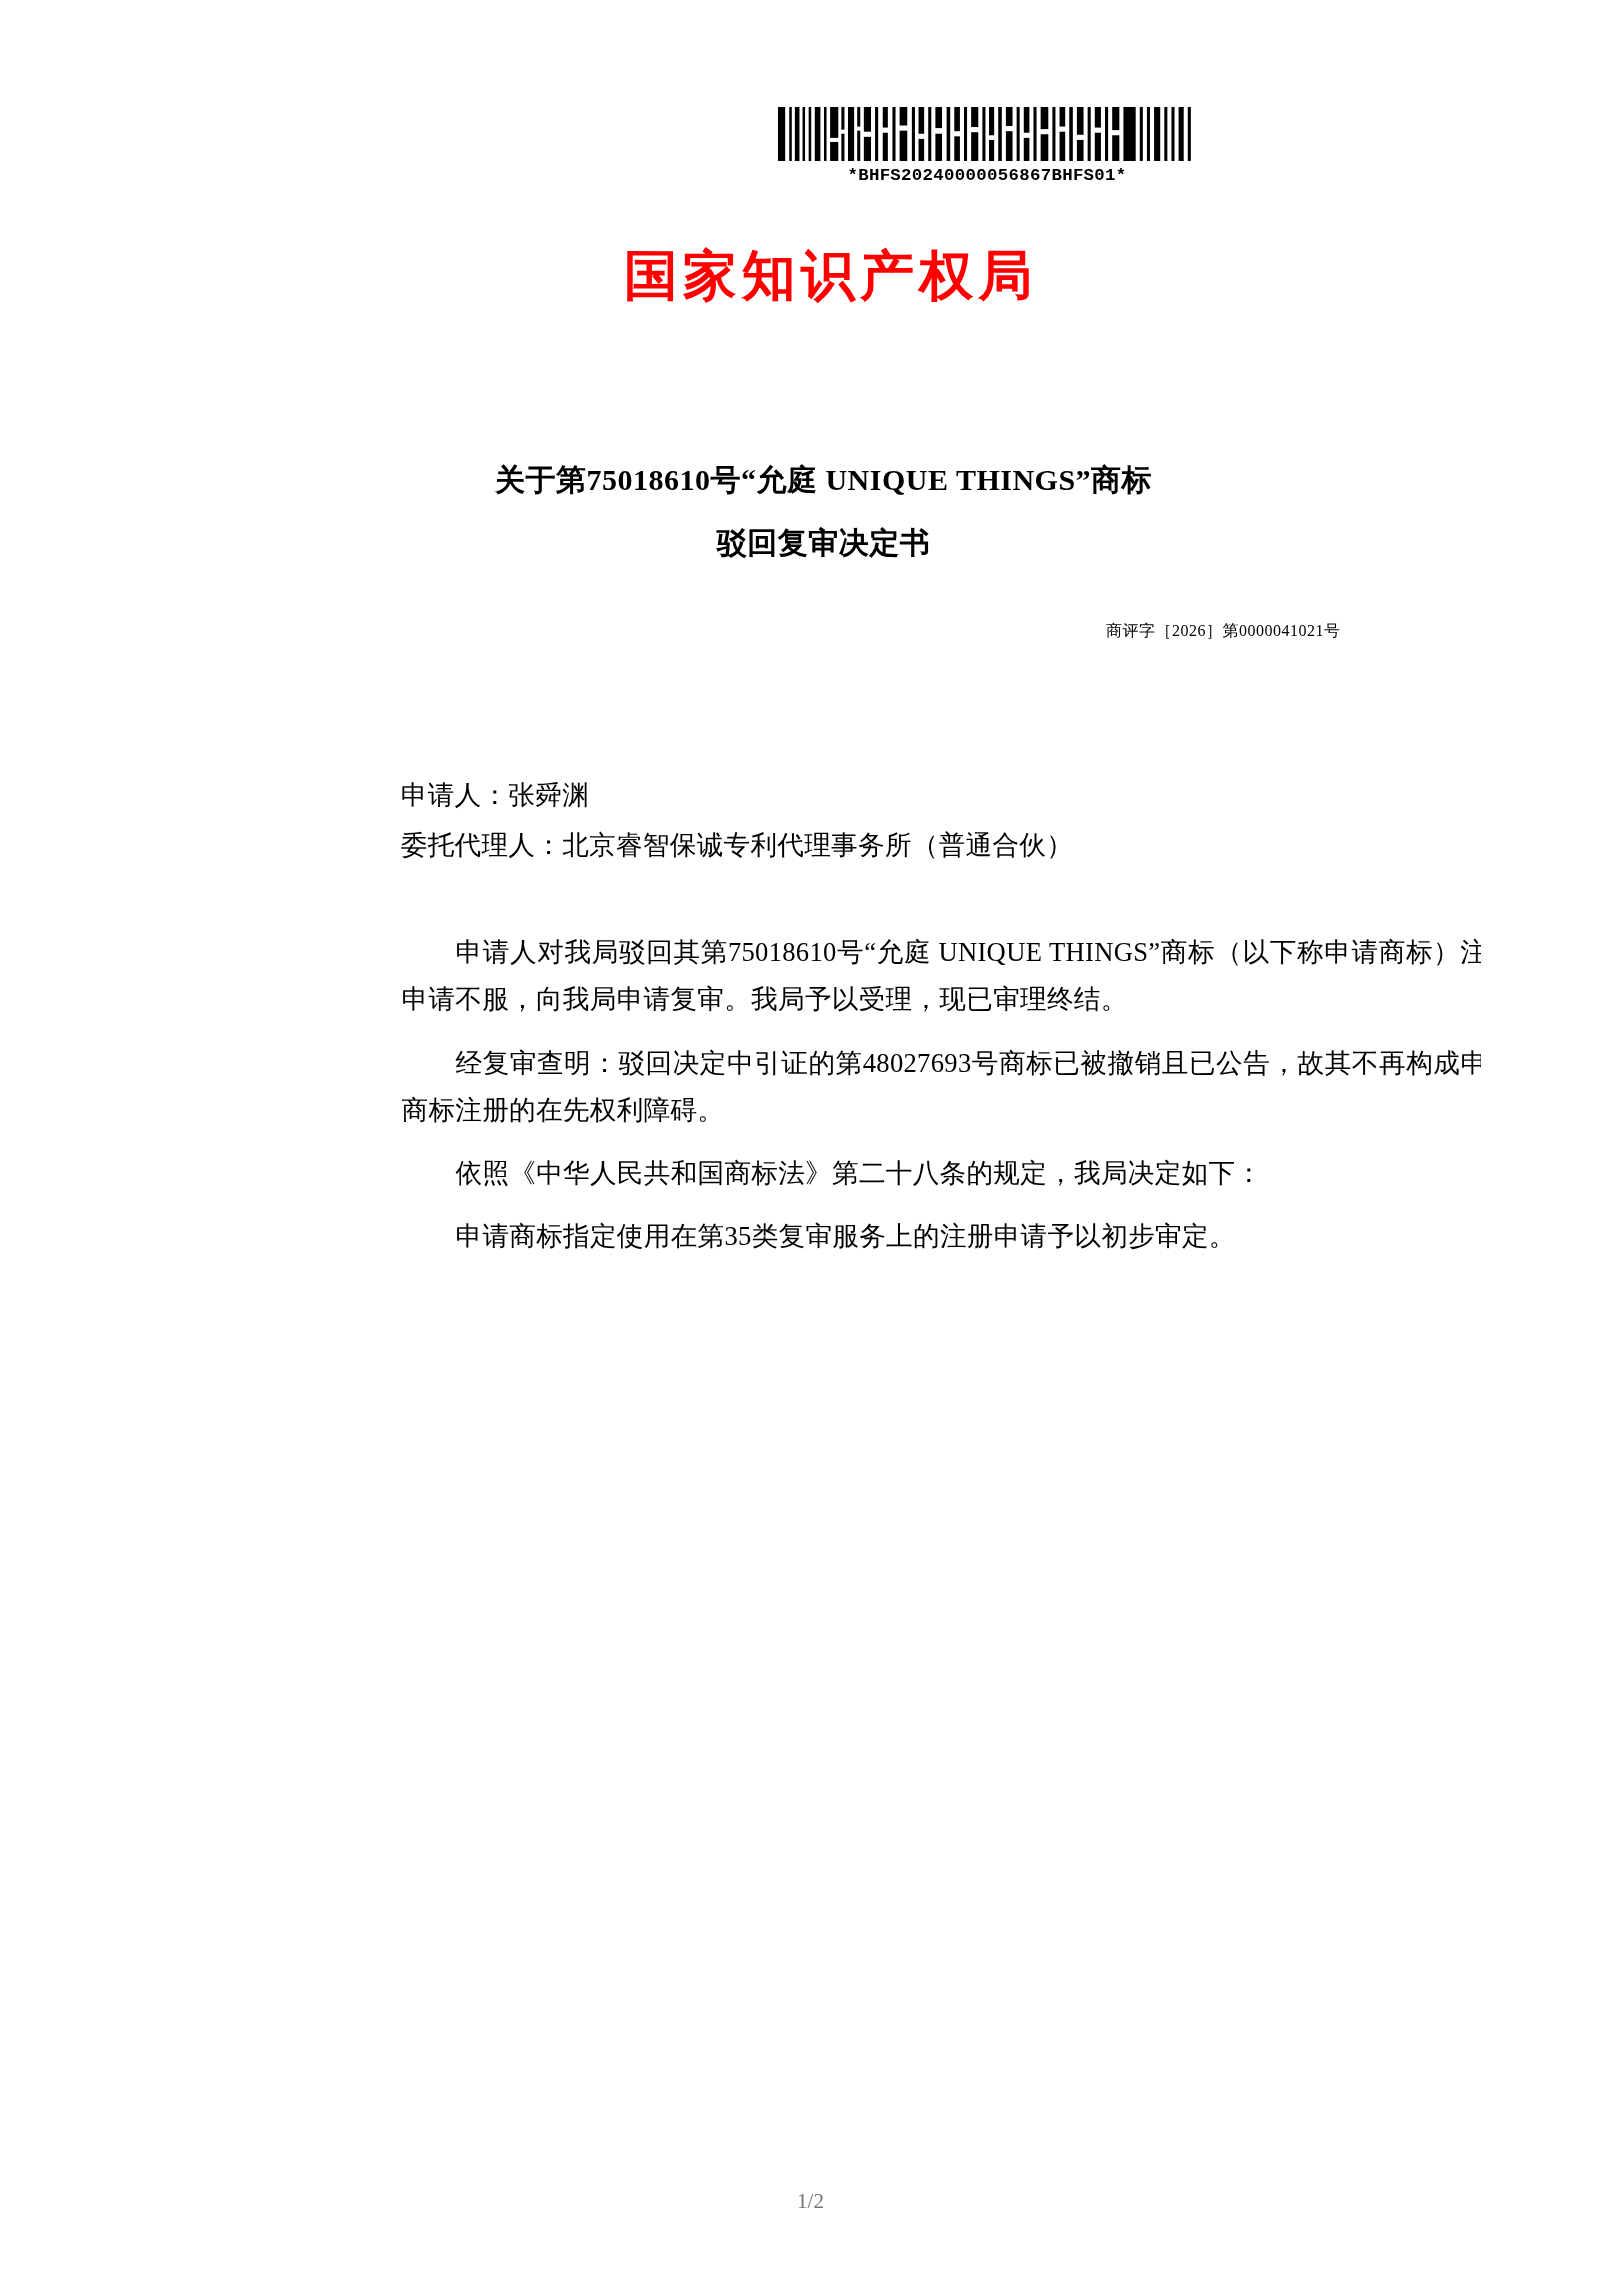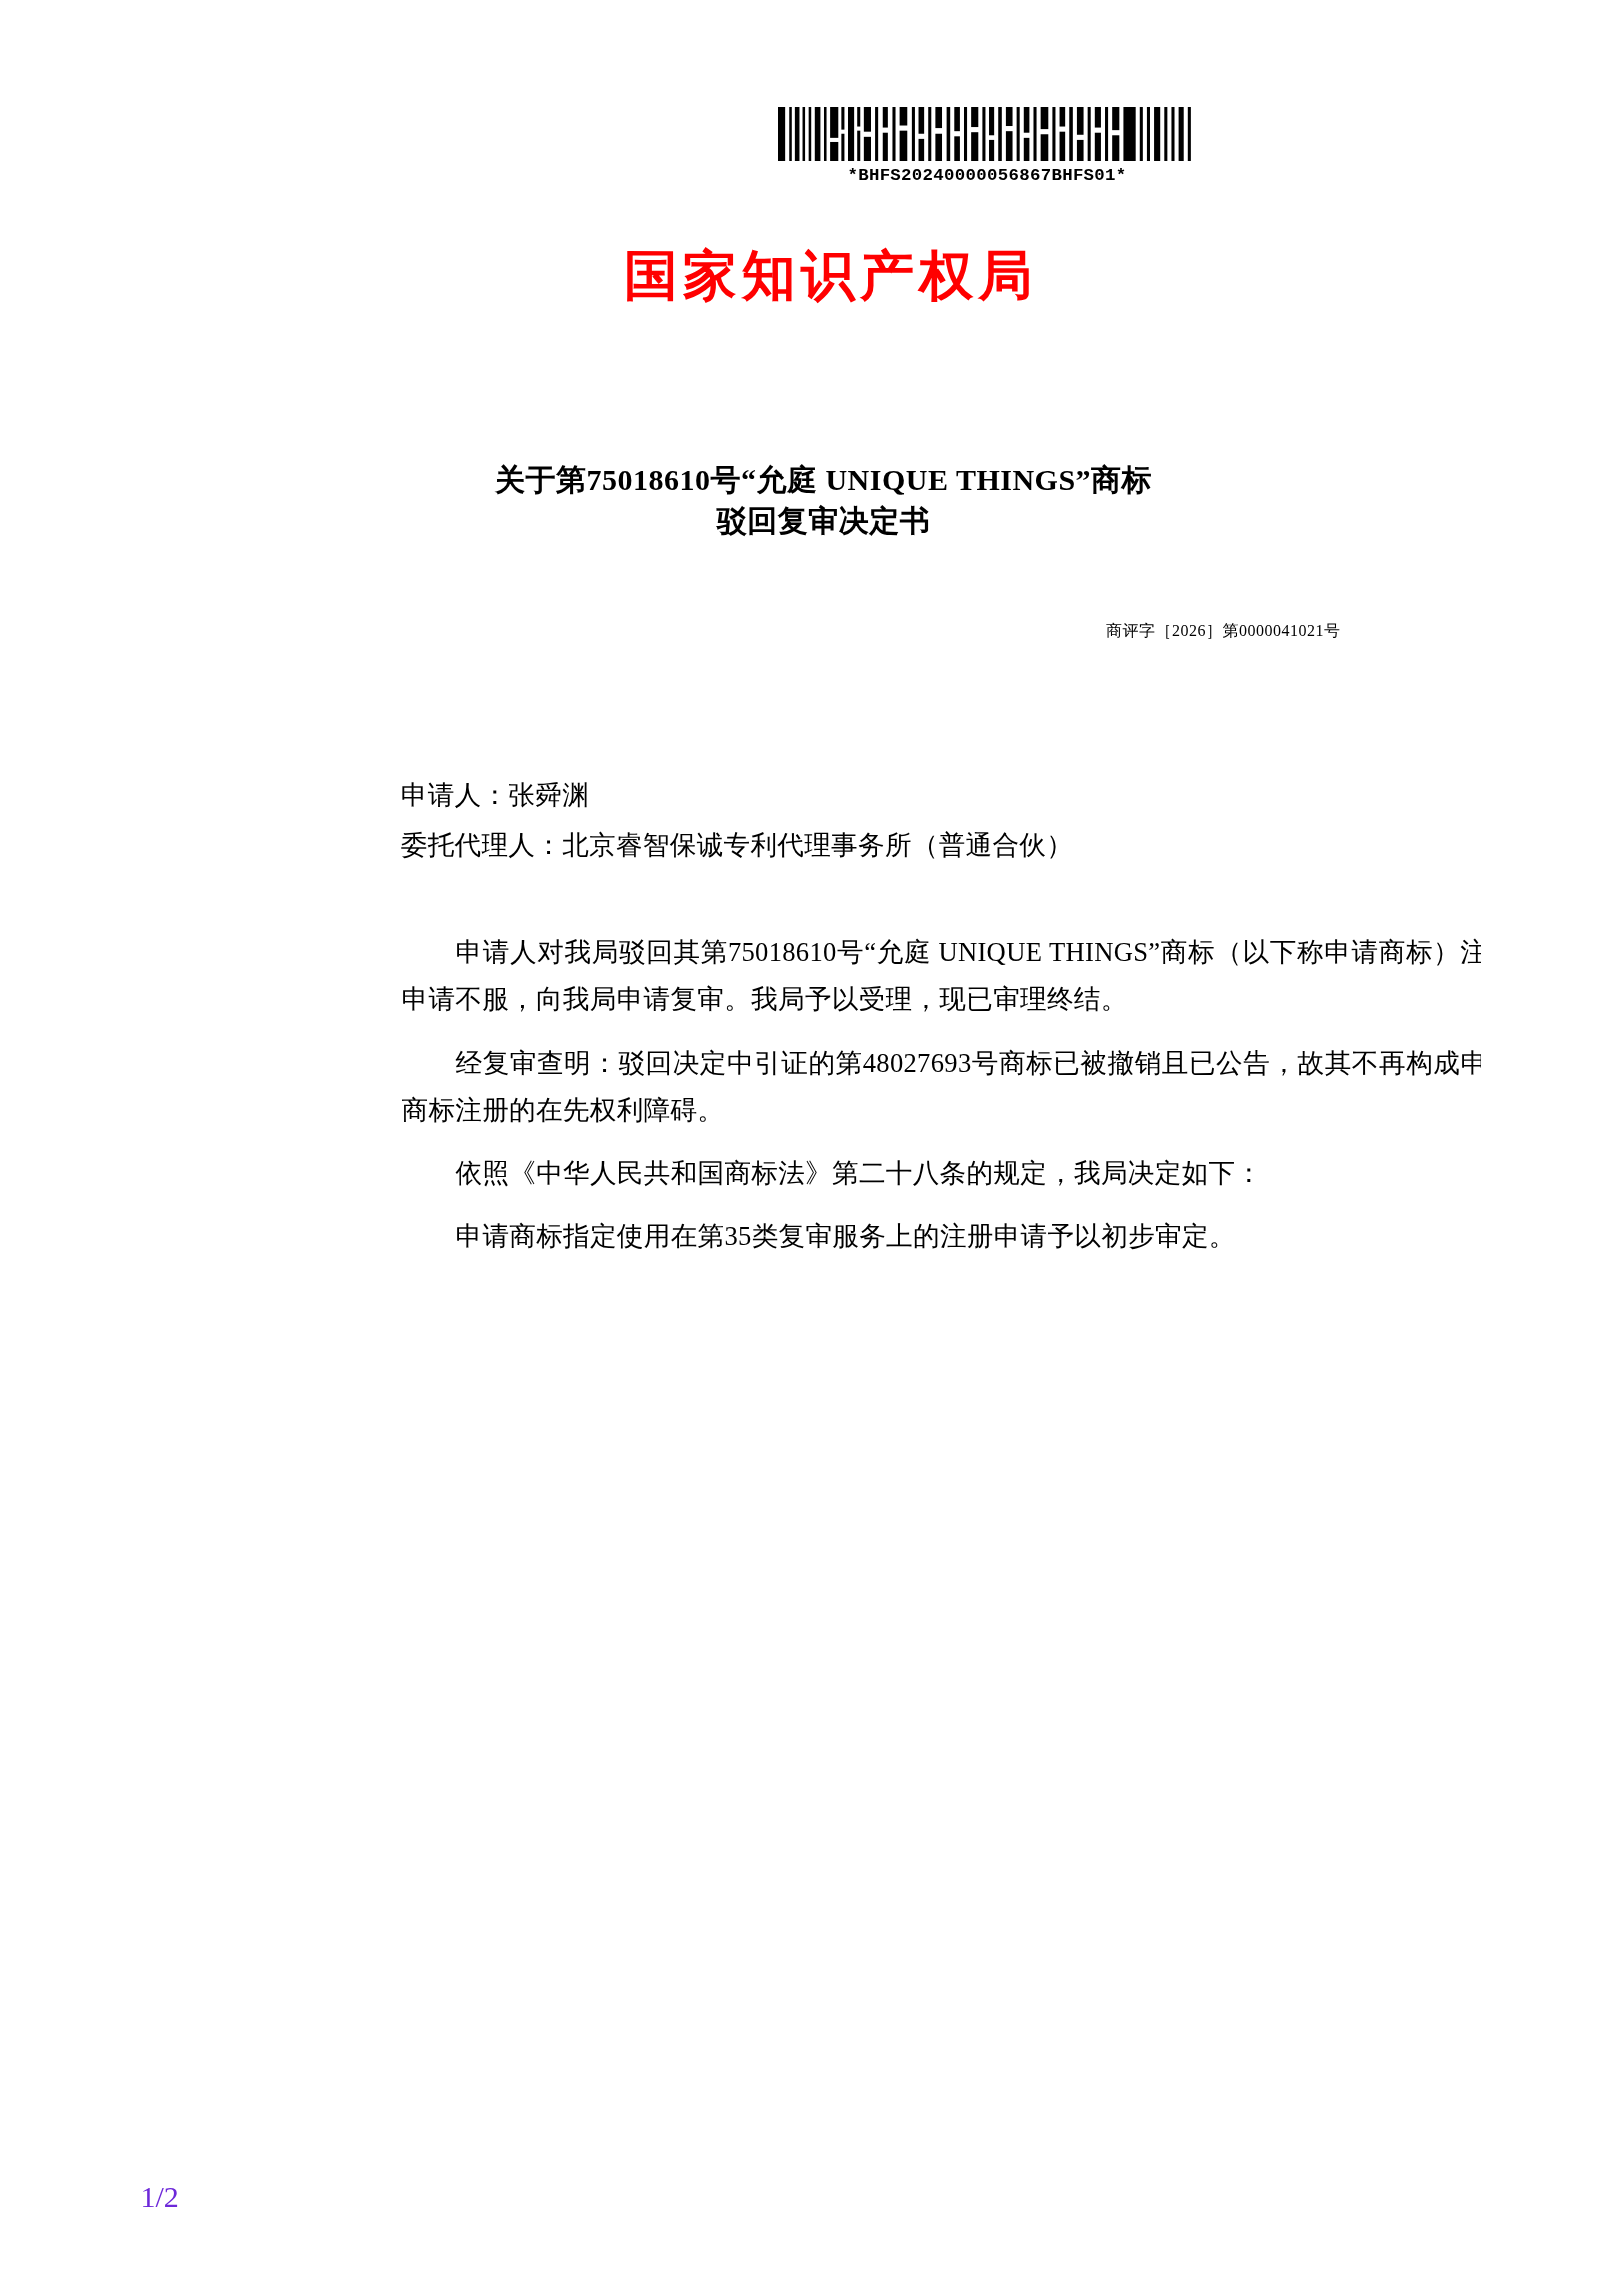--- a/index.html
+++ b/index.html
@@ -66,20 +66,21 @@
     width: 100%;
     text-align: center;
     font-weight: bold;
     font-size: 30px;
     line-height: 1.35;
     letter-spacing: 0.5px;
     padding-left: 13px;
   }
   .doc-title .line2 {
     display: block;
+    margin-top: 22px;
   }
 
   
   .file-number {
     position: absolute;
     top: 621px;
     right: 140px;
     font-size: 16px;
     letter-spacing: 0.5px;
   }
@@ -107,22 +108,23 @@
     text-indent: 54px;
     text-align: justify;
   }
 
   
   .page-number {
     position: absolute;
     bottom: 81px;
     left: 0;
     width: 100%;
-    font-size: 30px;
-    color: #6d28d9;
+    text-align: center;
+    font-size: 21px;
+    color: #737373;
   }
 </style>
 </head>
 <body>
 
 <div class="page">
 
   <div class="barcode-block">
     <svg class="barcode-bars" viewBox="0 0 820 105" preserveAspectRatio="none">
       <g fill="#000000">

